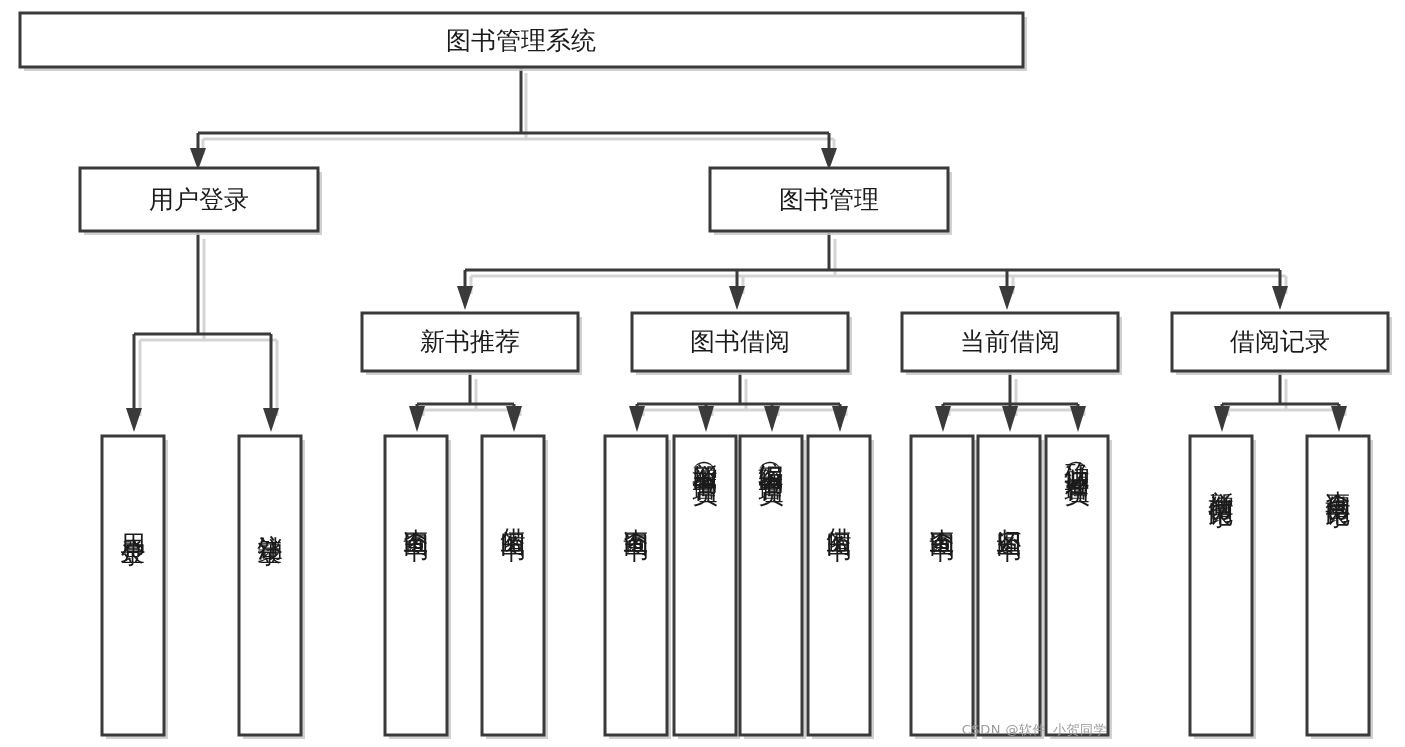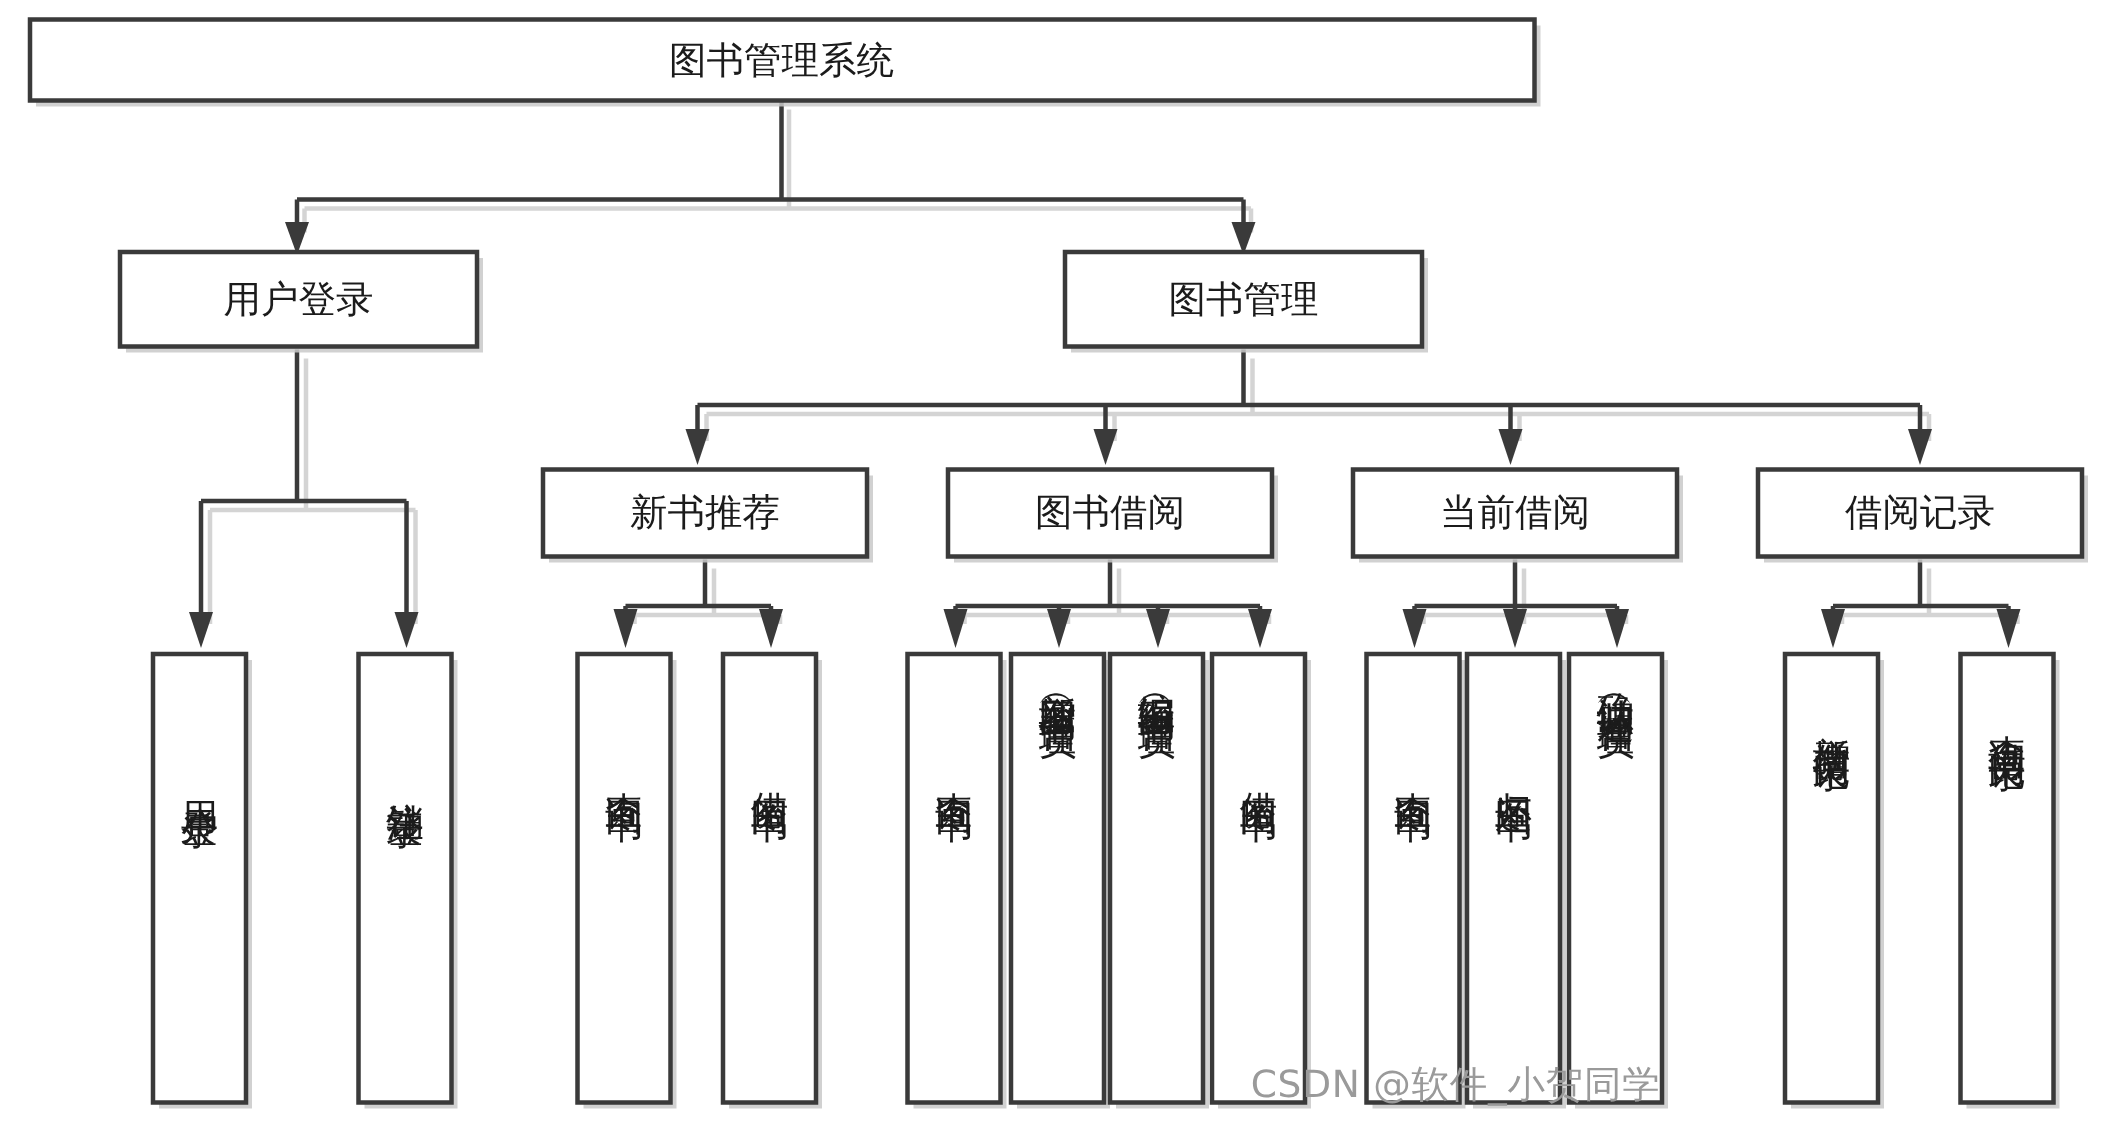--- a/index.html
+++ b/index.html
@@ -74,21 +74,21 @@
     letter-spacing: 3px;
     color: #1b1b1b;
     white-space: nowrap;
     text-align: center;
   }
   #watermark {
     position: absolute;
     right: 14px;
     bottom: 8px;
     font-family: "DejaVu Sans", "Liberation Sans", sans-serif;
-    font-size: 25px;
+    font-size: 13px;
     color: #9a9a9a;
     letter-spacing: 0.5px;
     white-space: nowrap;
     pointer-events: none;
   }
 </style>
 </head>
 <body>
 
 <div id="diagram-root">

